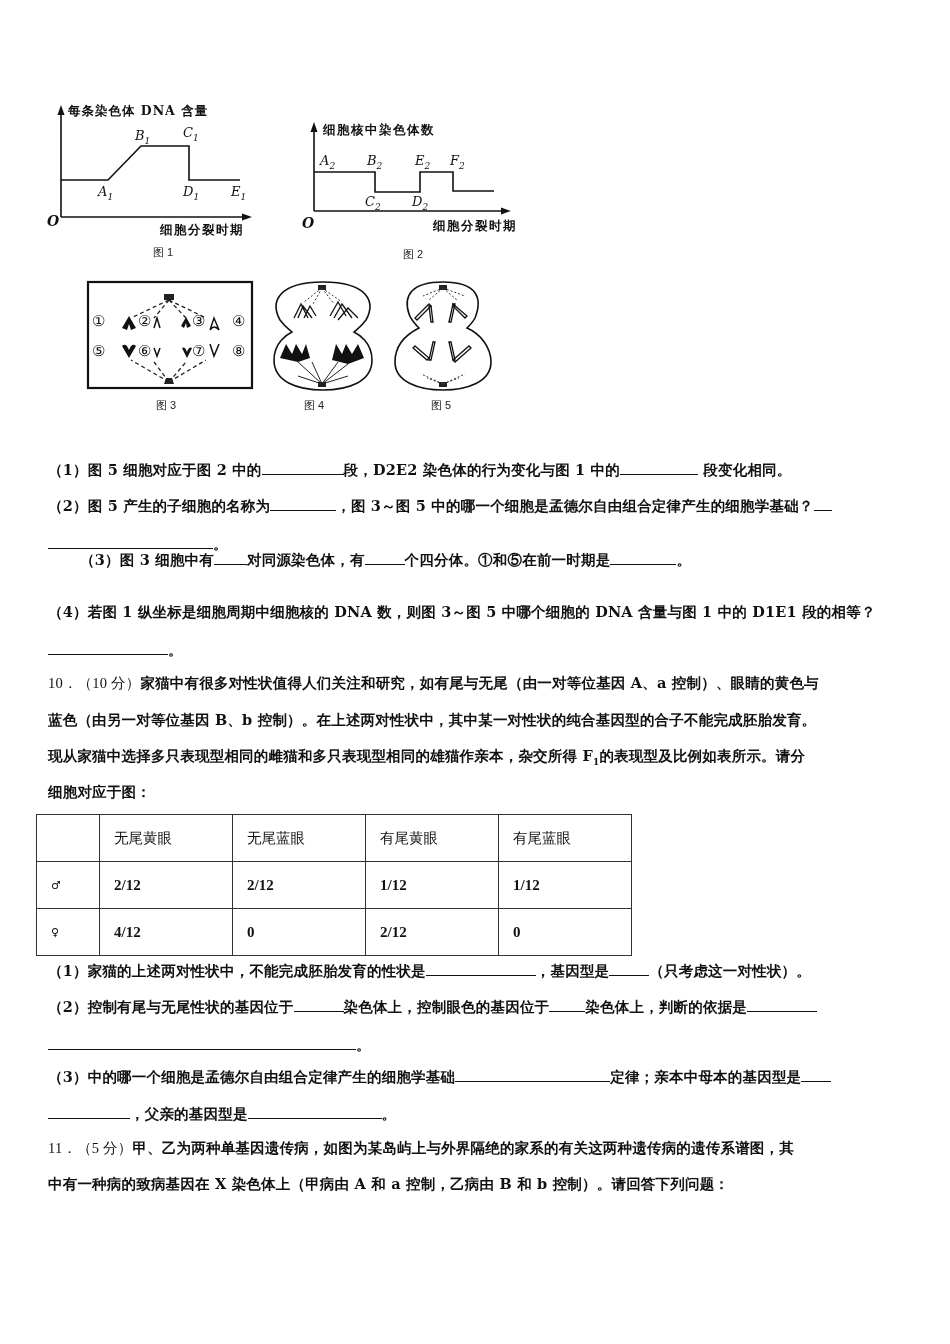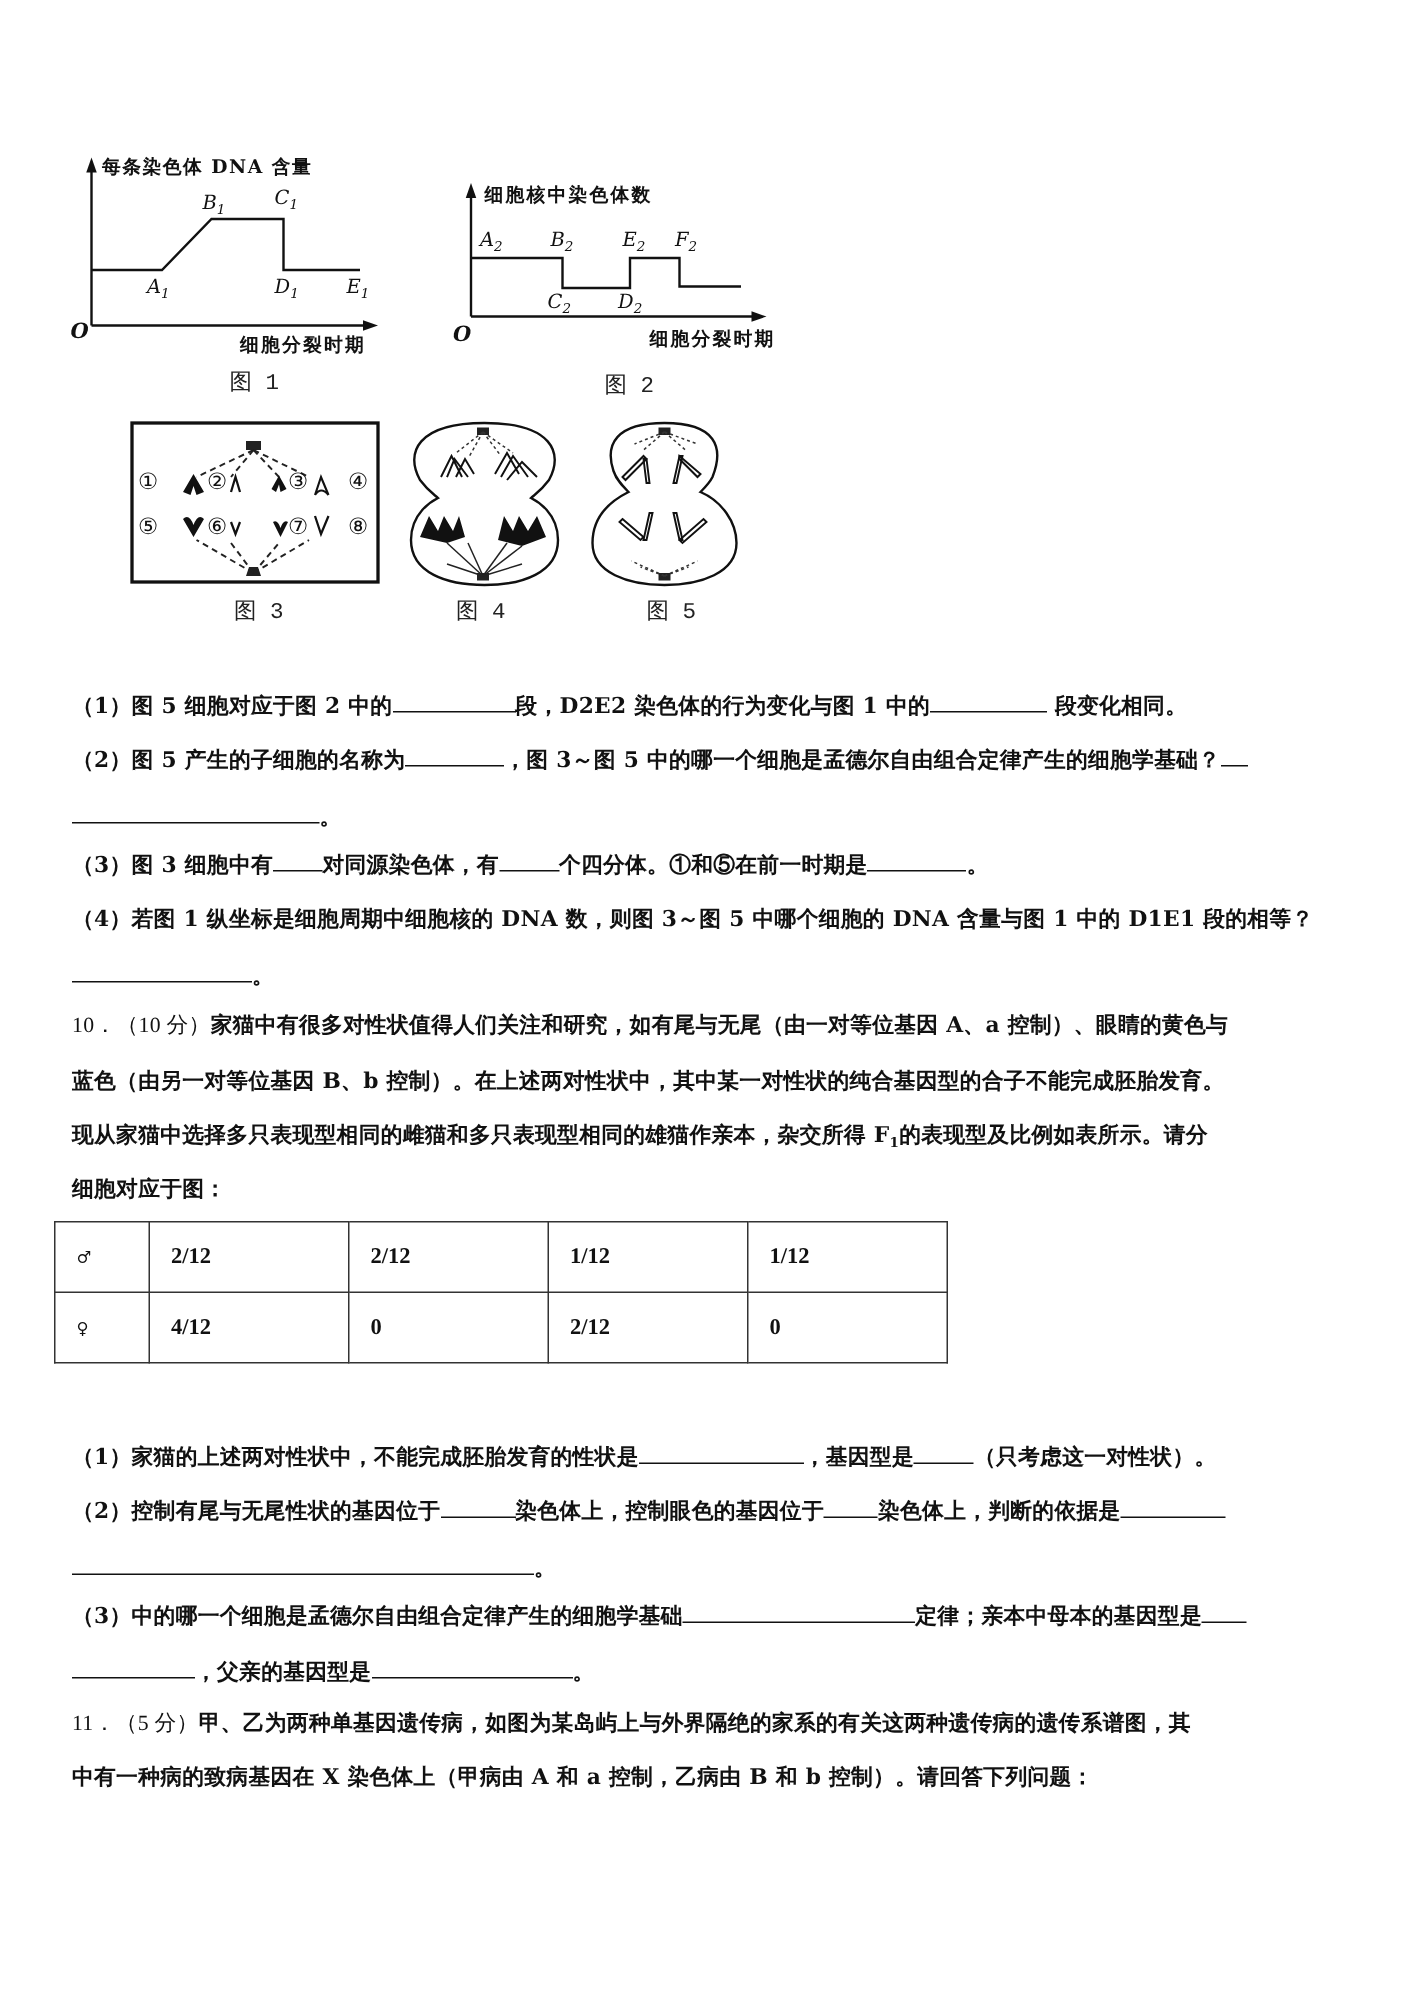--- a/index.html
+++ b/index.html
@@ -1,20 +1,20 @@
 <!DOCTYPE html>
 <html><head>
 <meta charset="utf-8">
 <style>
   html, body { margin: 0; padding: 0; background: #ffffff; }
   body { width: 950px; height: 1344px; position: relative; overflow: hidden;
          font-family: "DejaVu Serif", "Liberation Serif", serif; color: #111; }
   .fig { position: absolute; }
   .fig svg { display: block; }
-  .fig-caption { position: absolute; font-size: 15px; font-family: Liberation Mono, monospace; color: #222; }
+  .fig-caption { position: absolute; font-size: 11px; font-family: Liberation Sans, sans-serif; color: #222; }
   .line { position: absolute; left: 48px; font-size: 14.5px; font-weight: bold; white-space: nowrap; letter-spacing: 0.2px; }
   .qnum { font-weight: normal; font-family: "Liberation Serif", serif; }
   .blank { display: inline-block; border-bottom: 1.3px solid #111; height: 14px; vertical-align: baseline; }
   table.f1 { position: absolute; left: 36px; top: 814px; border-collapse: collapse; width: 596px; }
   table.f1 td { border: 1.5px solid #333; height: 46px; font-size: 14.5px; padding: 0 0 0 14px; vertical-align: middle; }
   table.f1 td.sex { font-size: 11px; font-weight: normal; width: 48px; }
   table.f1 td.val { font-weight: bold; font-family: "Liberation Serif", serif; font-size: 15px; }
   table.f1 td.hdr { font-weight: normal; }
   sub { font-size: 9px; }
 </style>
@@ -162,21 +162,21 @@
 
 <div class="line" style="top:460px;">
   <span>（1）</span><span>图 5 细胞对应于图 2 中的</span><span class="blank" style="width:82px"></span><span>段，D2E2 染色体的行为变化与图 1 中的</span><span class="blank" style="width:78px"></span><span> 段变化相同。</span>
 </div>
 <div class="line" style="top:496px;">
   <span>（2）</span><span>图 5 产生的子细胞的名称为</span><span class="blank" style="width:66px"></span><span>，图 3～图 5 中的哪一个细胞是孟德尔自由组合定律产生的细胞学基础？</span><span class="blank" style="width:18px"></span>
 </div>
 <div class="line" style="top:534px;">
   <span class="blank" style="width:165px"></span><span>。</span>
 </div>
-<div class="line" style="top:566px;">
+<div class="line" style="top:550px;margin-left:32px;">
   <span>（3）</span><span>图 3 细胞中有</span><span class="blank" style="width:33px"></span><span>对同源染色体，有</span><span class="blank" style="width:40px"></span><span>个四分体。①和⑤在前一时期是</span><span class="blank" style="width:66px"></span><span>。</span>
 </div>
 <div class="line" style="top:603px;">
   <span>（4）</span><span>若图 1 纵坐标是细胞周期中细胞核的 DNA 数，则图 3～图 5 中哪个细胞的 DNA 含量与图 1 中的 D1E1 段的相等？</span>
 </div>
 <div class="line" style="top:640px;">
   <span class="blank" style="width:120px"></span><span>。</span>
 </div>
 
 <div class="line" style="top:674px; font-weight:bold;">
@@ -187,20 +187,27 @@
 </div>
 <div class="line" style="top:747px;">
   <span>现从家猫中选择多只表现型相同的雌猫和多只表现型相同的雄猫作亲本，杂交所得 F</span><sub>1</sub><span>的表现型及比例如表所示。请分</span>
 </div>
 <div class="line" style="top:783px;">
   <span>细胞对应于图：</span>
 </div>
 
 <table class="f1">
   <tbody>
+      <tr>
+    <td class="sex"></td>
+    <td class="hdr">无尾黄眼</td>
+    <td class="hdr">无尾蓝眼</td>
+    <td class="hdr">有尾黄眼</td>
+    <td class="hdr">有尾蓝眼</td>
+  </tr>
   <tr>
     <td class="sex">♂</td>
     <td class="val">2/12</td>
     <td class="val">2/12</td>
     <td class="val">1/12</td>
     <td class="val">1/12</td>
   </tr>
   <tr>
     <td class="sex">♀</td>
     <td class="val">4/12</td>

